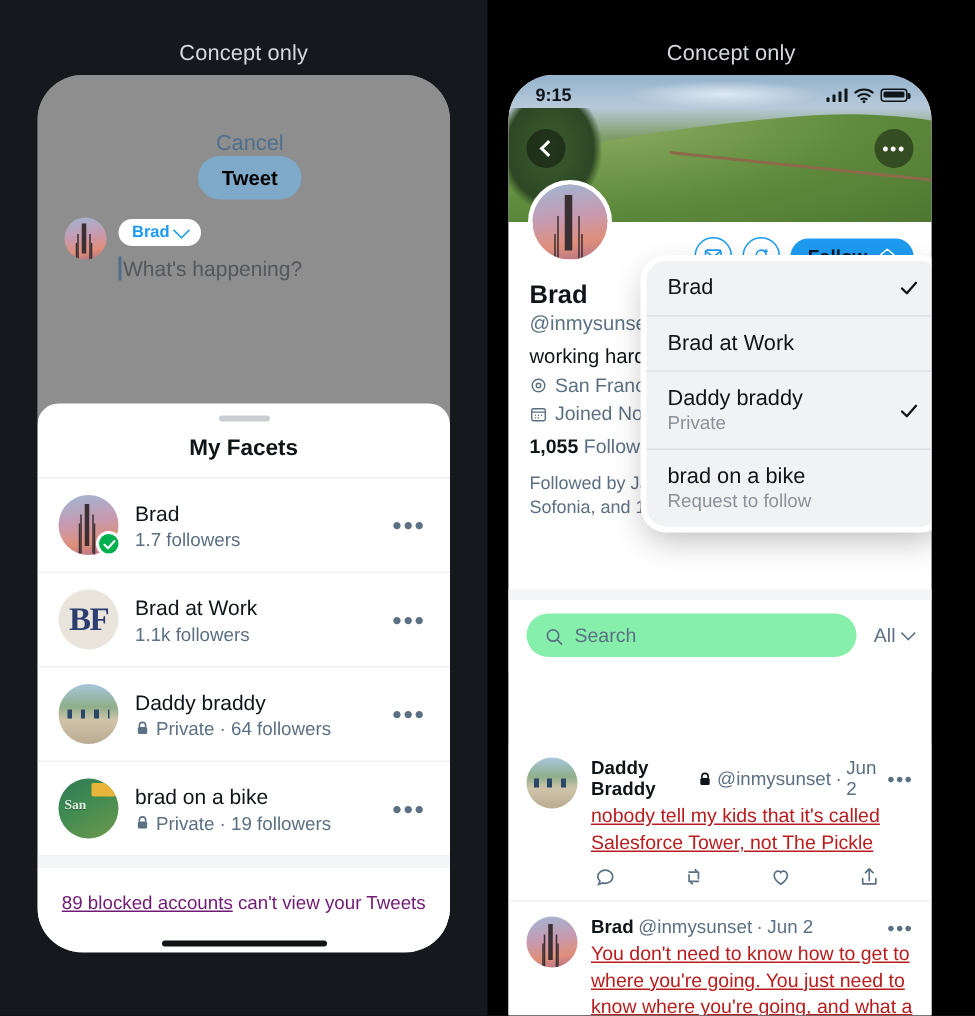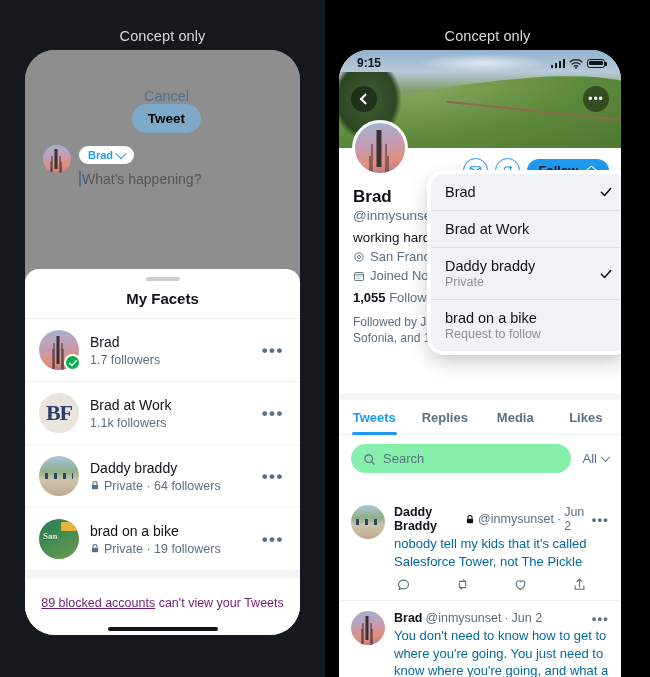--- a/index.html
+++ b/index.html
@@ -187,21 +187,21 @@
   .chev-gray { width:7px;height:7px;border-right:1.6px solid #5b7083;border-bottom:1.6px solid #5b7083;
                transform: rotate(45deg) translate(-1px,-1px); }
 
   .tweets { position: absolute; left:0; right:0; top: 347px; bottom:0; overflow:hidden; background:#fff; }
   .tweet { display: flex; gap: 9px; padding: 10px 12px 8px; border-bottom: 1px solid #eff1f3; }
   .tw-av { width: 34px; height: 34px; border-radius: 50%; flex:none; position:relative; overflow:hidden; }
   .tw-body { flex: 1; min-width: 0; }
   .tw-head { display:flex; align-items:center; gap:3px; font-size:12.5px; color:#5b7083; }
   .tw-head b { color:#0f1419; }
   .tw-dots { margin-left:auto; color:#5b7083; font-weight:bold; letter-spacing:1.2px; font-size:13px; line-height:1;}
-  .tw-text { font-size:13px; color:#0369a1; margin-top:2px; line-height:1.35; }
+  .tw-text { font-size:13px; color:#b91c1c; margin-top:2px; line-height:1.35;text-decoration:underline; }
   .tw-actions { display:flex; justify-content:space-between; padding: 7px 22px 0 2px; color:#5b7083; }
   .tw-actions svg { width:15px; height:15px; }
 
   
   .menu {
     position: absolute; left: 92px; top: 124px; width: 196px;
     background: #f1f2f4; border-radius: 13px; overflow: hidden; z-index: 20;
     box-shadow: 0 0 0 4px #fff, 0 8px 22px rgba(0,0,0,.28);
   }
   .menu-item { display:flex; align-items:center; justify-content: space-between;
@@ -414,26 +414,20 @@
           <div class="prof-stats">
             <b>1,055</b>
             <span>Following</span>
           </div>
           <div class="prof-followed" style="white-space:pre-line">Followed by Jame
 Sofonia, and 1 oth</div>
         </div>
 
         <div class="tabs-band">
           <div class="tabs-sep"></div>
-          <div class="tabs">
-            <div class="tab active">Tweets</div>
-            <div class="tab">Replies</div>
-            <div class="tab">Media</div>
-            <div class="tab">Likes</div>
-          </div>
           <div class="searchrow">
             <div class="searchbox">
               <svg width="13" height="13" viewBox="0 0 24 24">
                   <circle cx="10.5" cy="10.5" r="7" fill="none" stroke="#5b7083" stroke-width="2.1"></circle>
                   <path d="M16 16l5 5" stroke="#5b7083" stroke-width="2.1" stroke-linecap="round"></path>
                 </svg>
               <span class="ph">Search</span>
             </div>
             <div class="allsel">
               <span>All</span>

